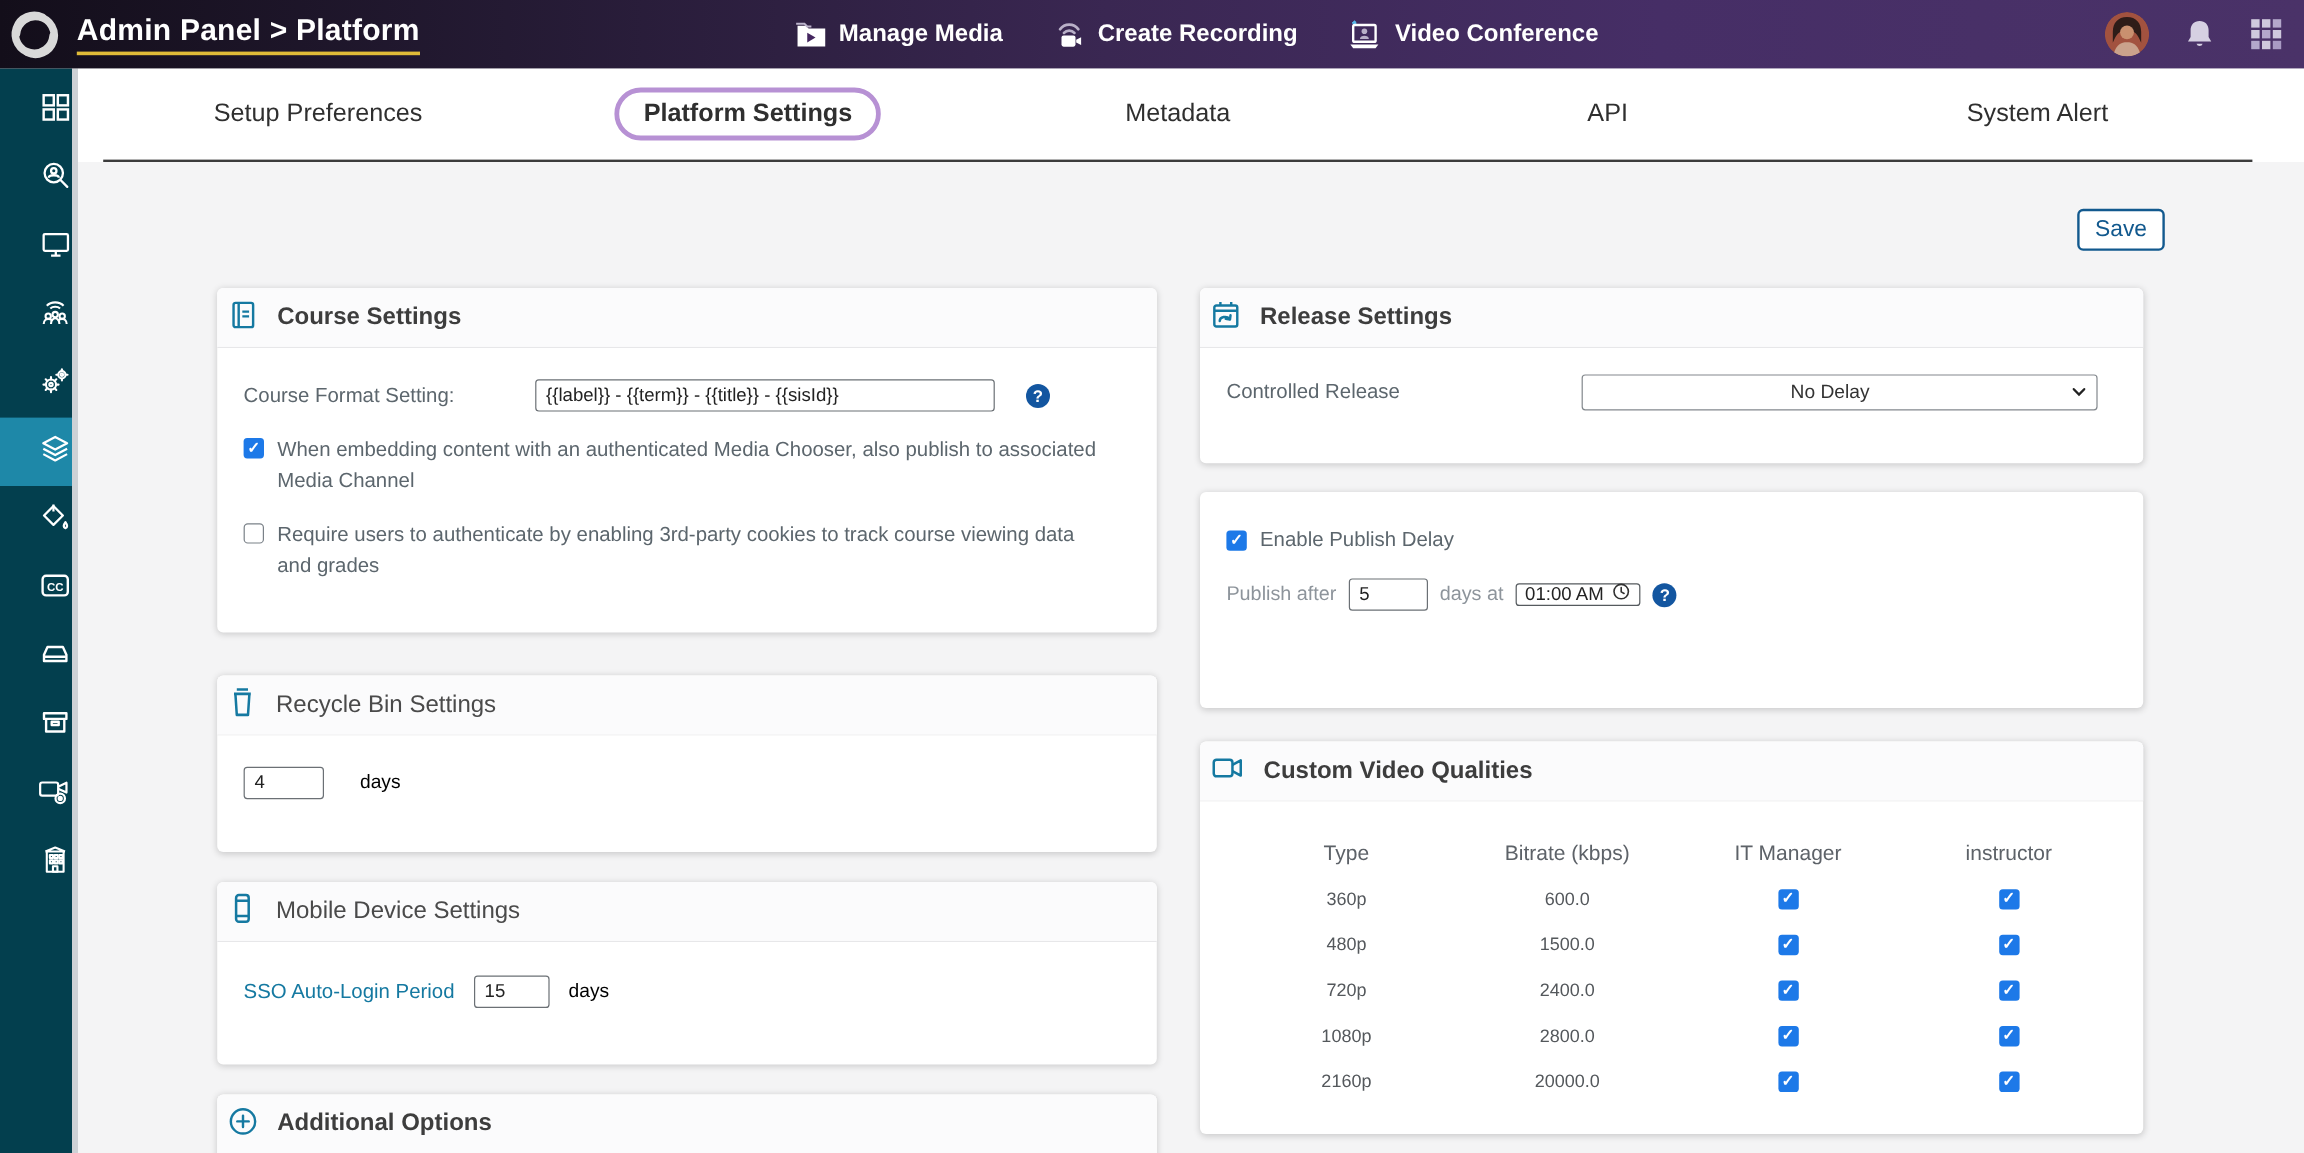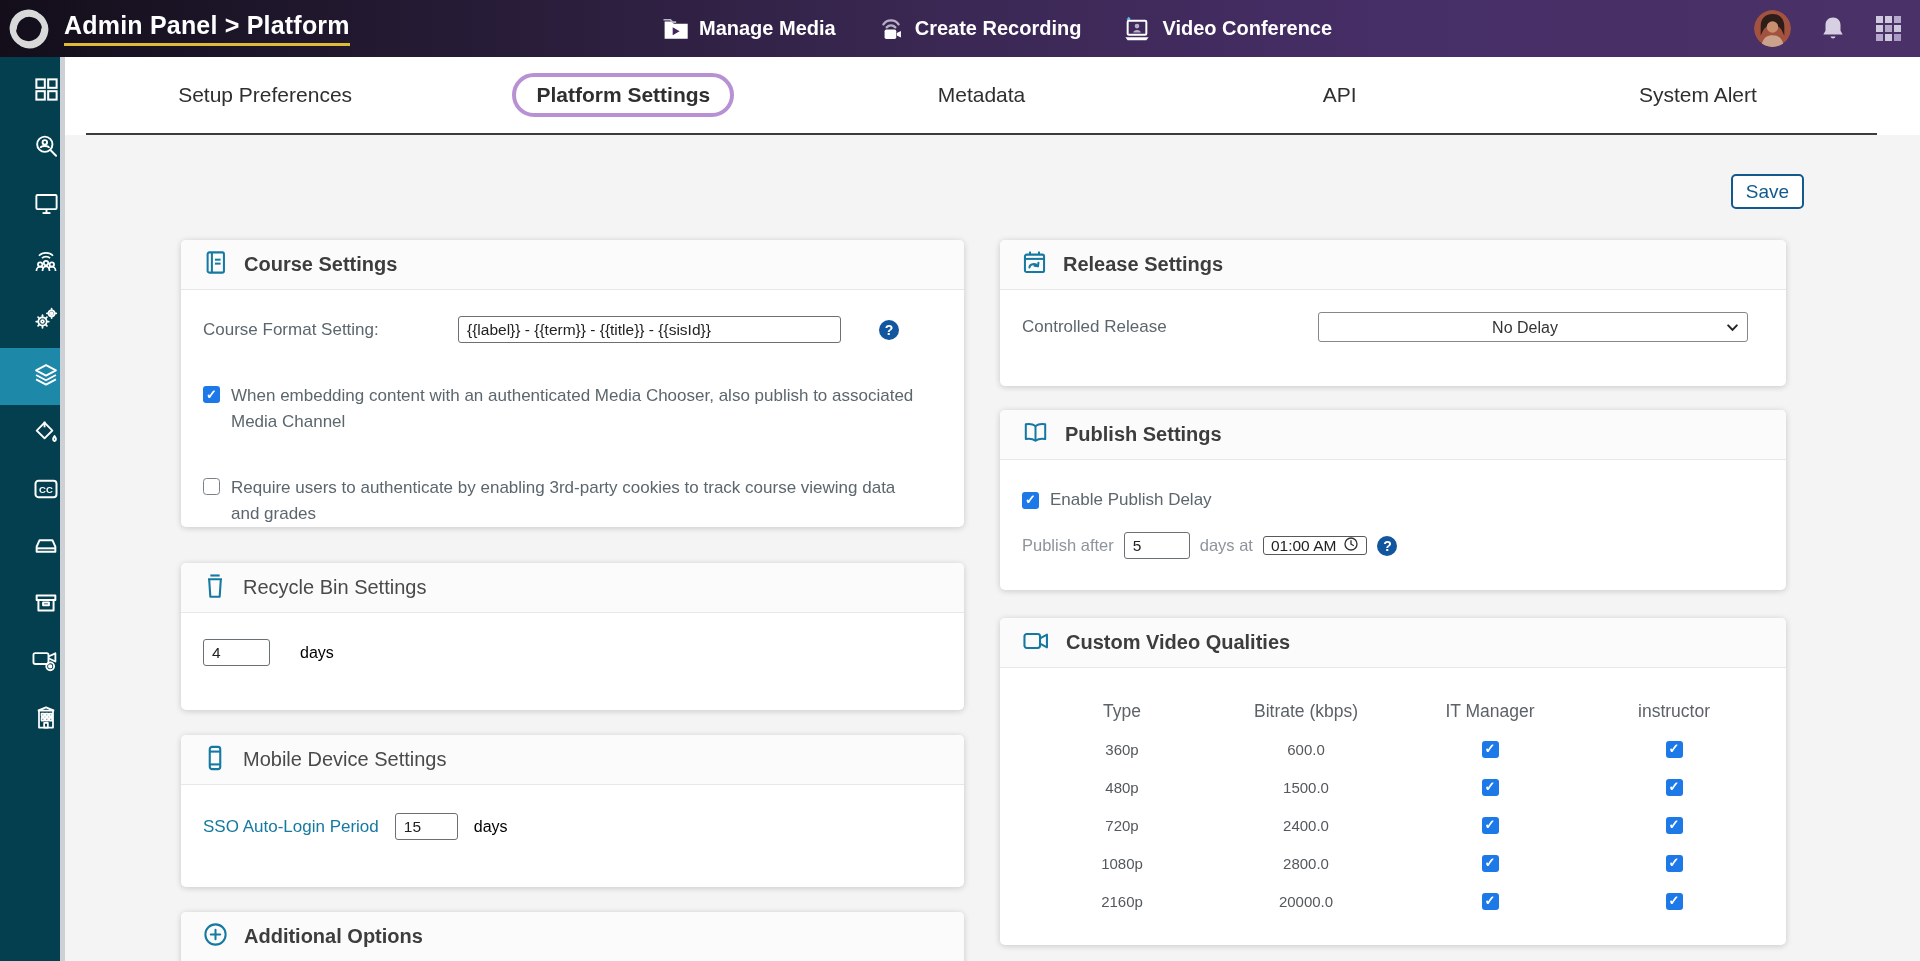--- a/index.html
+++ b/index.html
@@ -33,46 +33,46 @@
   #tabs { position:absolute; left:21px; right:43px; top:0; bottom:0; display:flex; border-bottom:2px solid #3c3c3c; }
   .tab { flex:1; display:flex; align-items:center; justify-content:center; font-size:21px; color:#2f2f2f; cursor:pointer; }
   .tab .pill { border:4px solid #b791d4; border-radius:24px; padding:6px 20px; font-weight:bold; }
 
   #save-btn { position:absolute; left:1666px; top:117px; width:73px; height:35px; background:#fff;
     border:2px solid #12598e; border-radius:5px; color:#12598e; font-size:19px;
     font-family:"Liberation Sans",sans-serif; cursor:pointer; }
 
   
   .card { position:absolute; background:#fff; border-radius:5px; box-shadow:0 1px 6px rgba(0,0,0,.18); }
-  .card-header { display:flex; align-items:center; gap:15px; padding:0 21px; height:50px;
+  .card-header { display:flex; align-items:center; gap:15px; padding:0 8px; height:50px;
     background:#fbfbfc; border-bottom:1px solid #e7e7e9; border-radius:5px 5px 0 0; }
   .card-title { font-size:20px; color:#3d3d3d; font-weight:bold; }
   .card-title.light { font-weight:normal; color:#4a4a4a; }
   .card-body { padding:14px 22px; }
 
   label.gray { color:#5c666d; font-size:17px; }
   .txt-input { border:1px solid #6b7075; border-radius:3px; height:27px; font-size:15.5px; color:#222;
     padding:0 8px; font-family:"Liberation Sans",sans-serif; }
   .help { width:20px; height:20px; border-radius:50%; background:#1356a0; color:#fff; font-size:14px;
     font-weight:bold; display:inline-flex; align-items:center; justify-content:center; cursor:pointer; flex:0 0 auto; }
   .help::after { content:"?"; }
 
   .cb { width:17px; height:17px; border-radius:3px; flex:0 0 auto; cursor:pointer; position:relative; }
   .cb.checked { background:#1d79e8; }
   .cb.checked::after { content:"✓"; position:absolute; left:50%; top:50%; transform:translate(-50%,-54%);
     color:#fff; font-size:13px; font-weight:bold; }
   .cb.un { background:#fff; border:1.5px solid #7a8188; border-radius:3.5px; }
 
   
   #card-course { left:116px; top:183px; width:783px; height:287px; }
-  .fmt-row { display:flex; align-items:center; margin-top:12px;gap:12px; }
+  .fmt-row { display:flex; align-items:center; margin-top:12px; }
   .fmt-row label { flex:0 0 243px; }
   #course-format-input { width:383px; }
   .fmt-row .help { margin-left:26px; }
-  .cb-row { display:flex; margin-top:40px; gap:11px; }
+  .cb-row { display:flex; margin-top:19px; gap:11px; }
   .cb-row .cb { margin-top:3px; }
   .cb-row .cb-label { width:690px; font-size:17px; color:#5c666d; line-height:26px; }
 
   
   #card-recycle { left:116px; top:506px; width:783px; height:147px; }
   #card-recycle .card-body { padding-top:26px; display:flex; align-items:center; gap:30px; }
   #recycle-days-input { width:67px; }
 
   
   #card-mobile { left:116px; top:678px; width:783px; height:152px; }
@@ -451,29 +451,20 @@
         <span class="select-chevron">
           <svg width="13" height="13" viewBox="0 0 12 12" fill="none" stroke="#222" stroke-width="1.8" stroke-linecap="round">
             <path d="M2 4 l4 4.2 4 -4.2"></path>
           </svg>
         </span>
       </span>
     </div>
   </div>
 
   <div class="card" id="card-publish">
-    <div class="card-header">
-      <span>
-        <svg width="29" height="27" viewBox="0 0 26 24" fill="none" stroke="#1579a1" stroke-width="1.8" stroke-linejoin="round">
-          <path d="M13 6.2 c-2.2 -1.6 -5.4 -2.1 -8.7 -1.5 v13.2 c3.3 -.6 6.5 -.1 8.7 1.5 c2.2 -1.6 5.4 -2.1 8.7 -1.5 V4.7 c-3.3 -.6 -6.5 -.1 -8.7 1.5 z"></path>
-          <line x1="13" y1="6.2" x2="13" y2="19.4"></line>
-        </svg>
-      </span>
-      <span class="card-title">Publish Settings</span>
-    </div>
     <div class="card-body">
       <div id="publish-enable-row">
         <span class="cb checked"></span>
         <span class="cb-label">Enable Publish Delay</span>
       </div>
       <div id="publish-after-row">
         <span>Publish after</span>
         <input id="publish-days-input" class="txt-input" value="5" style="">
         <span>days at</span>
         <span class="time-box">

